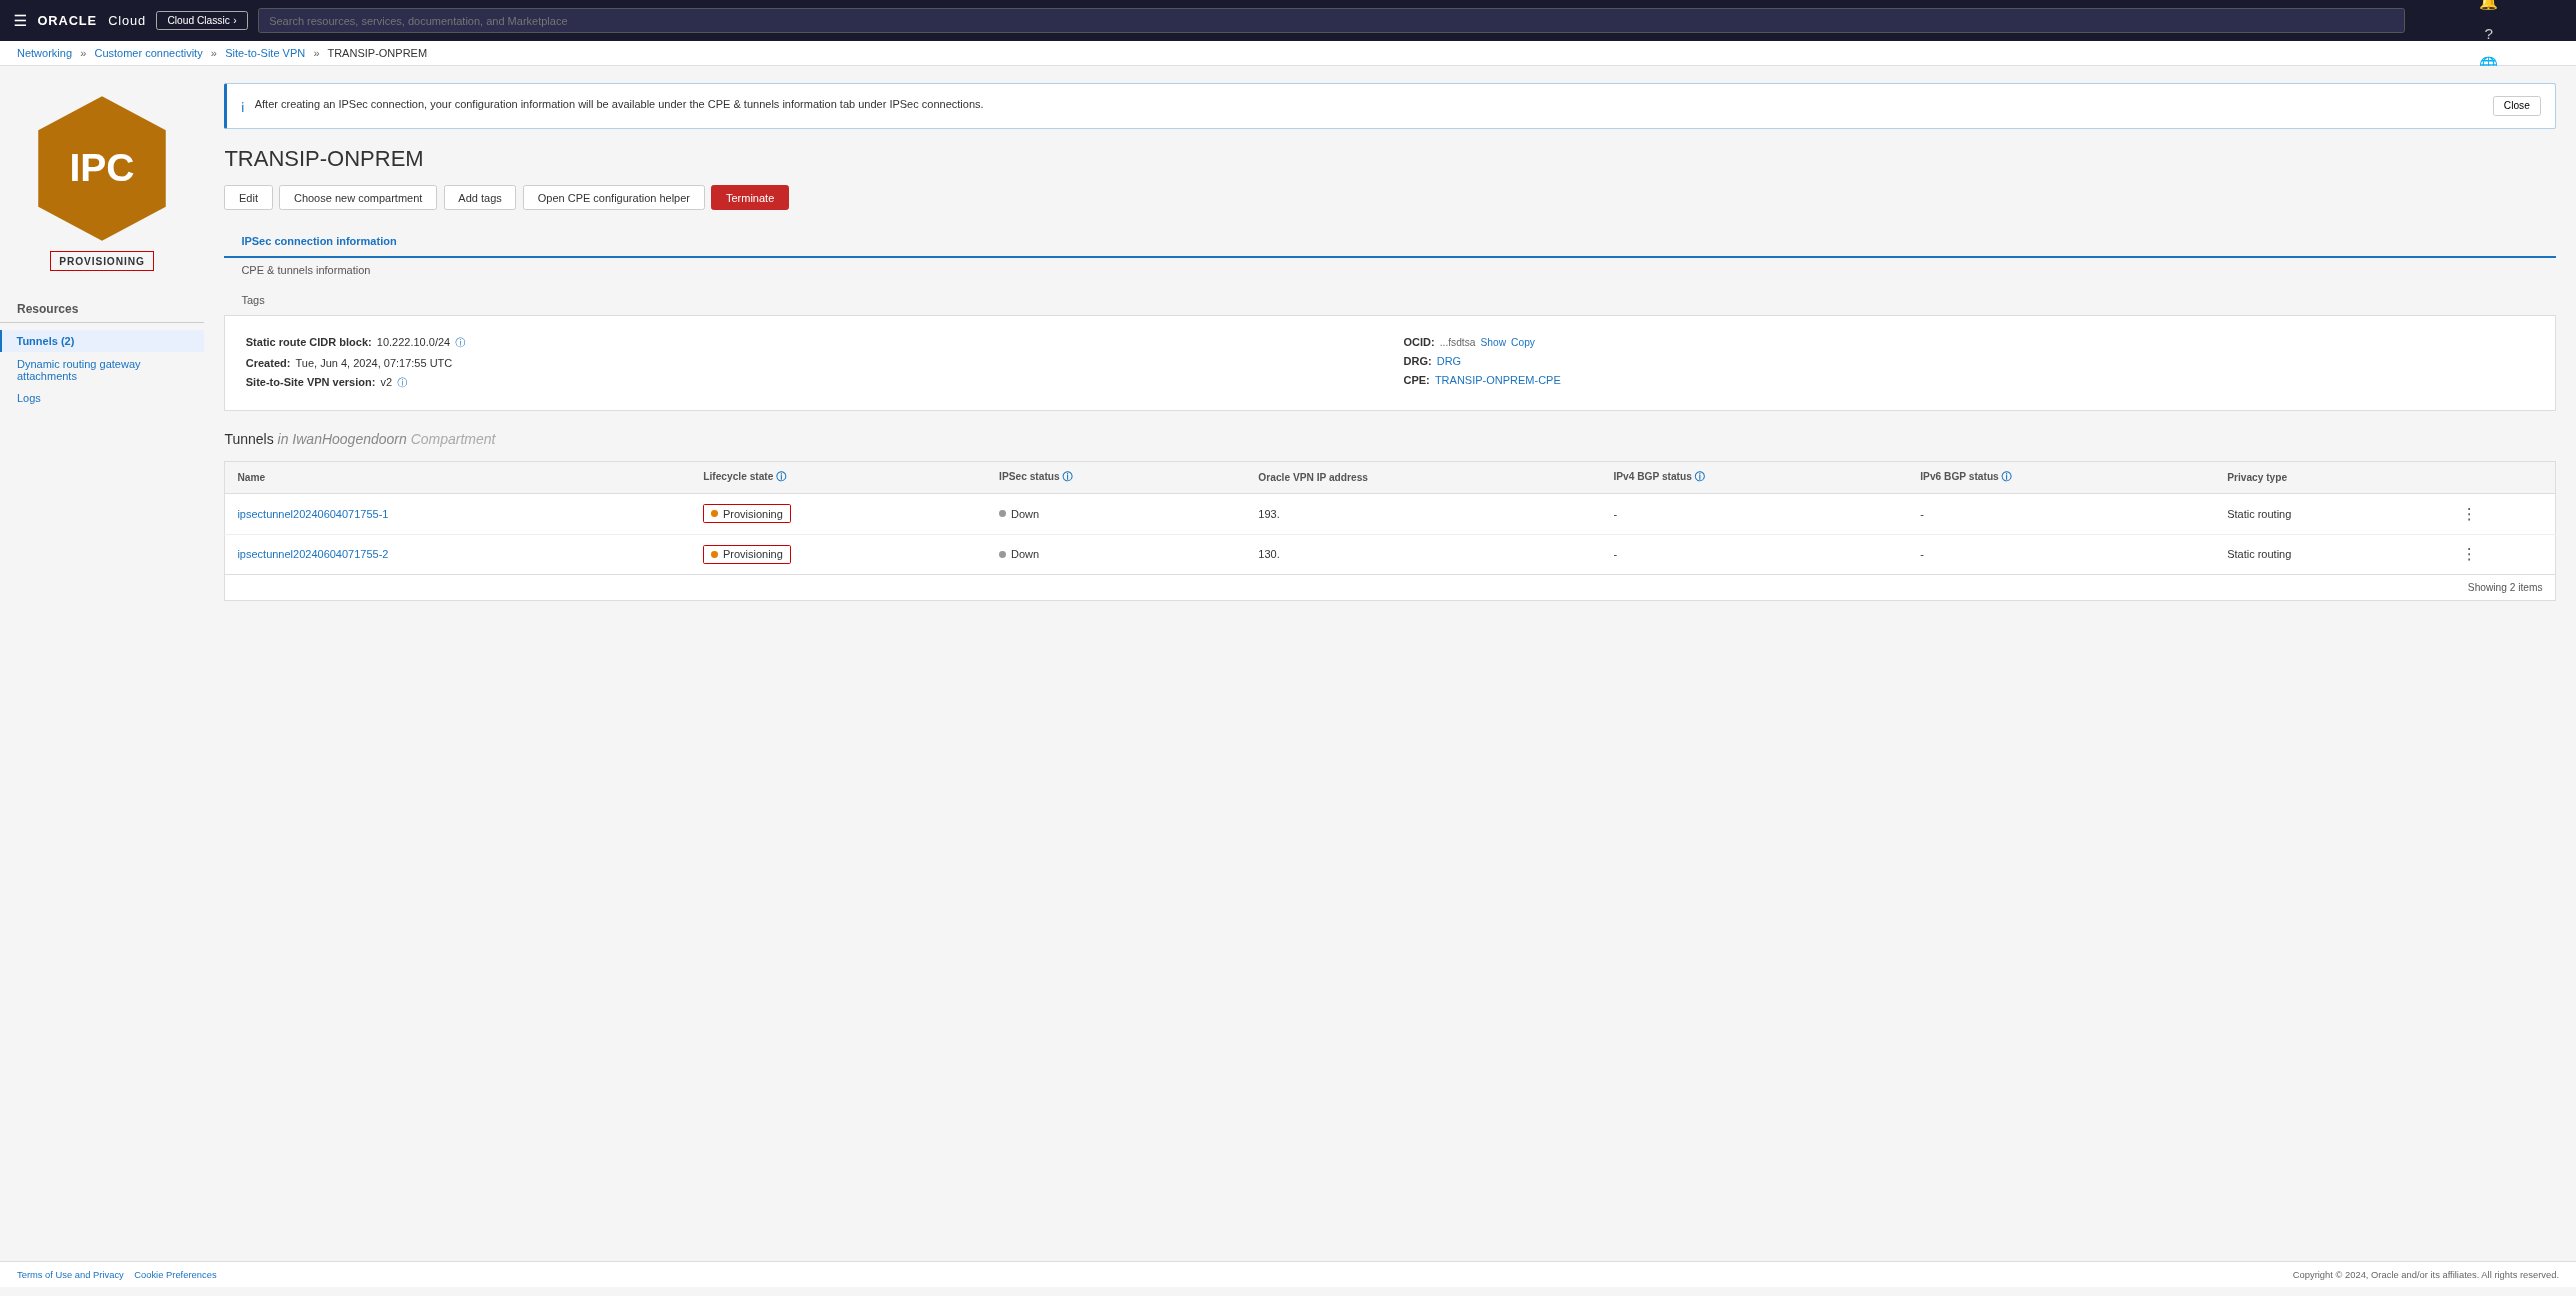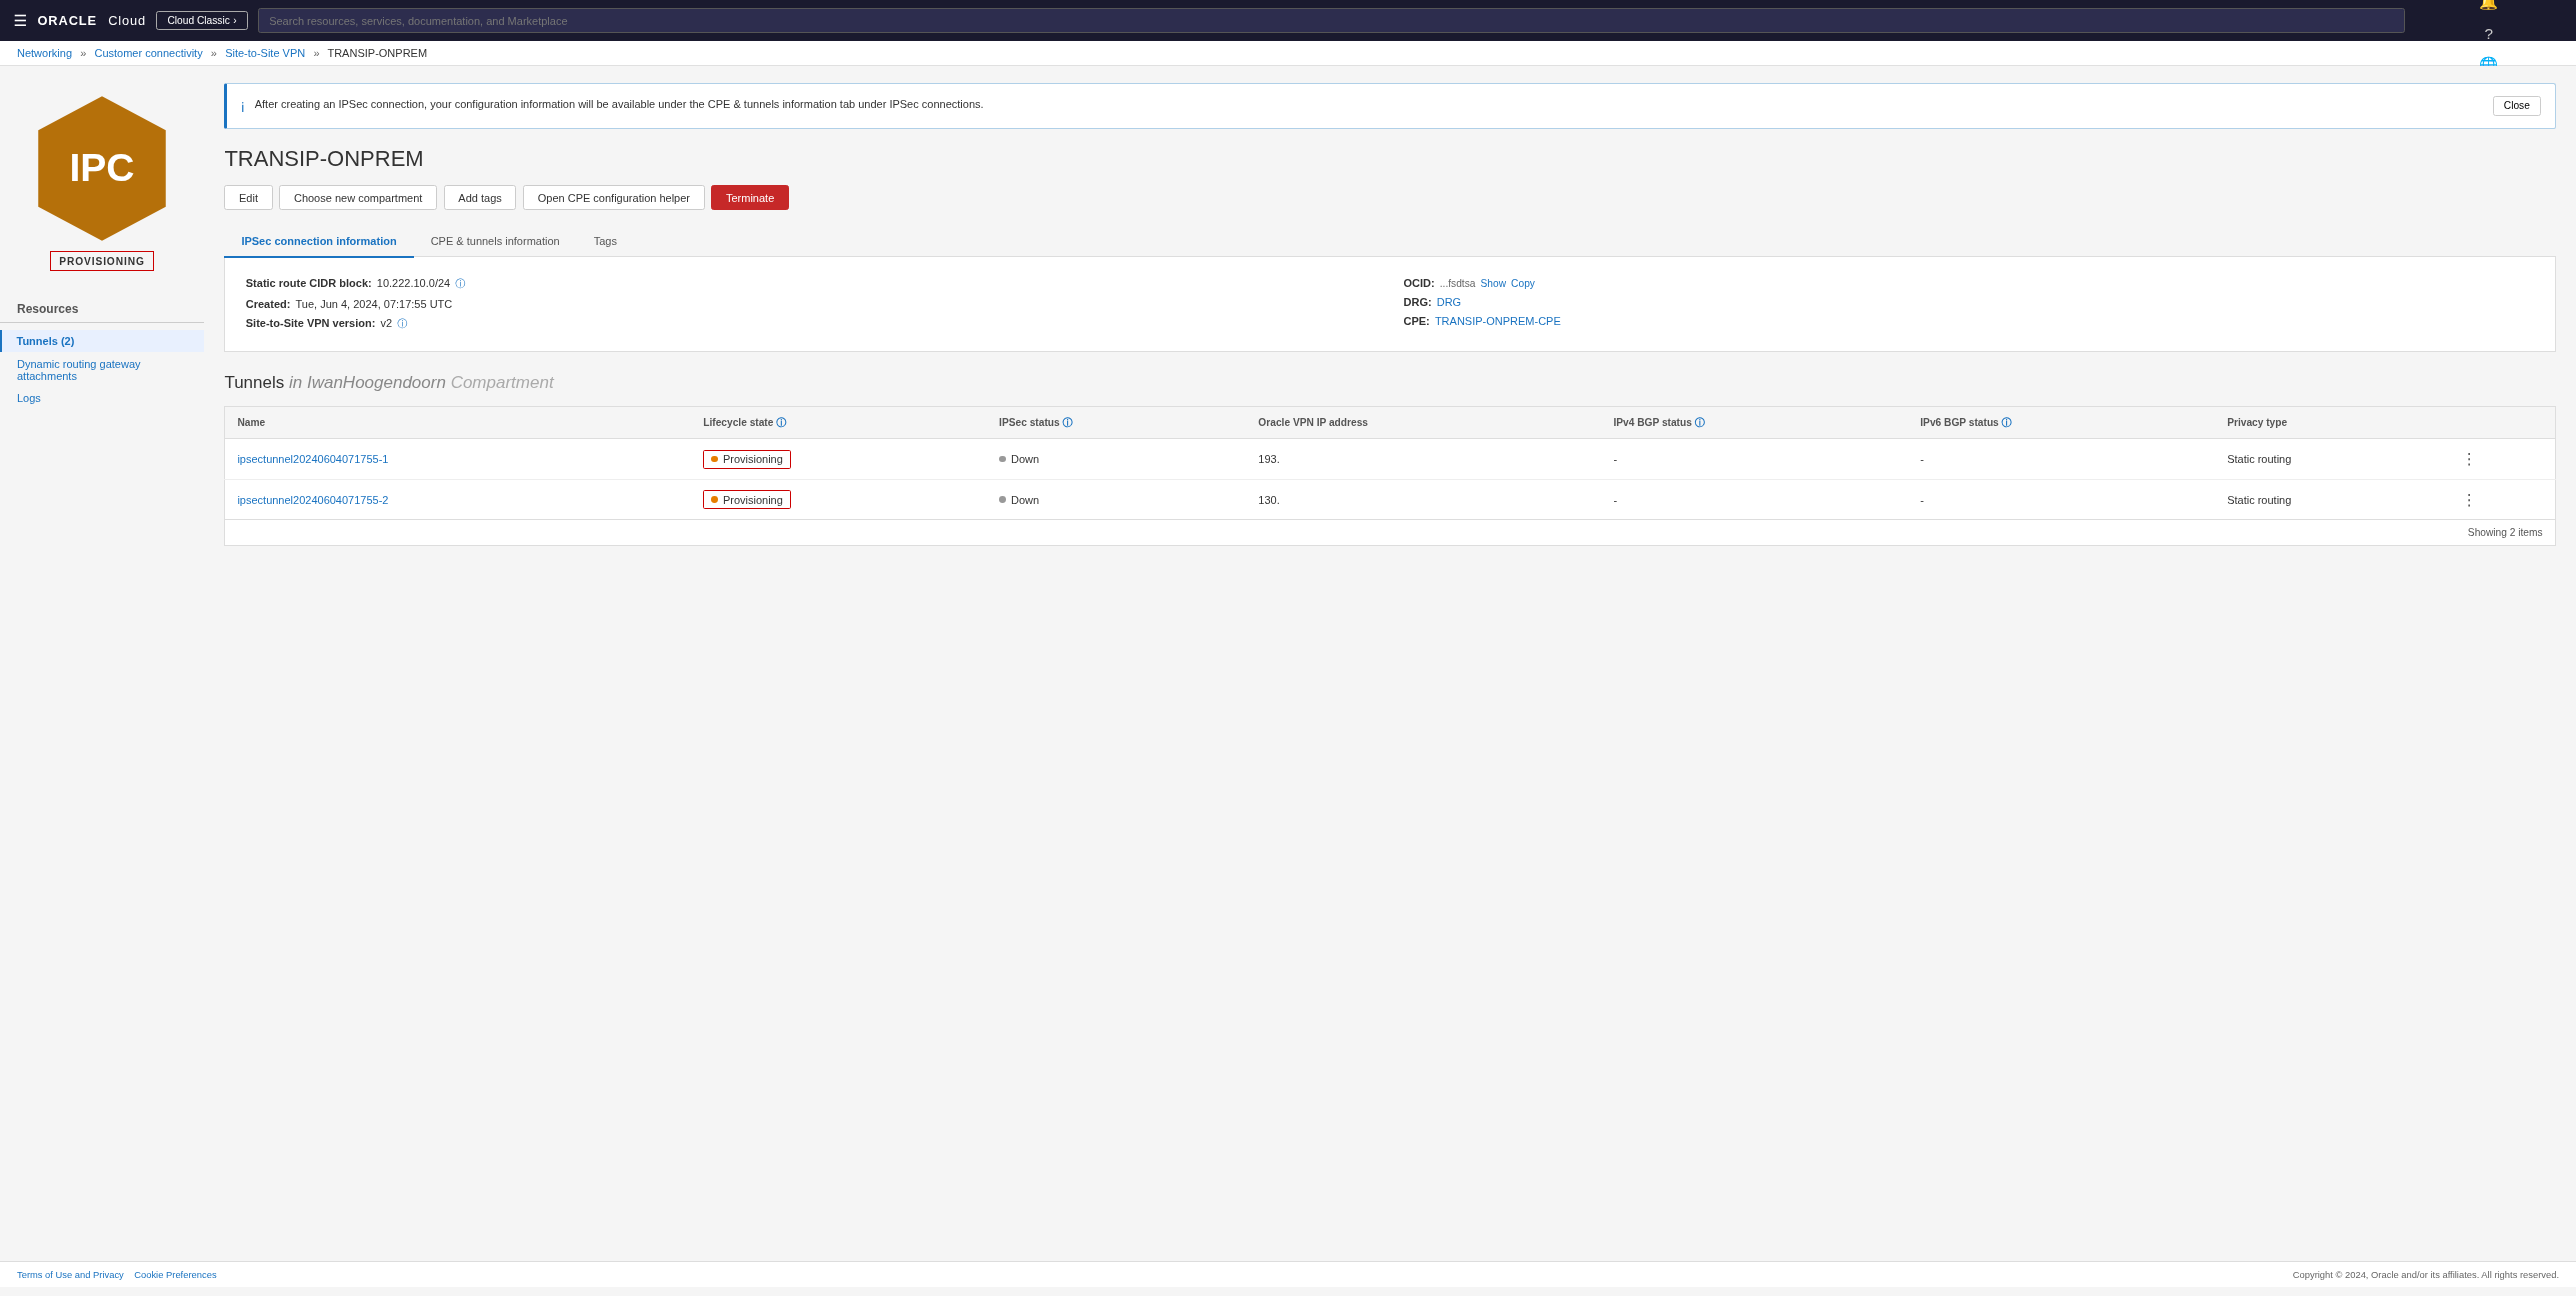--- a/index.html
+++ b/index.html
@@ -173,20 +173,21 @@
       background: #c62828;
       color: #fff;
       border-color: #c62828;
     }
 
     
     .tabs {
       display: flex;
       border-bottom: 1.7px solid #ddd;
       margin-bottom: 0;
+      flex-direction: column;
     }
     .tab {
       padding: 8.5px 17px;
       font-size: 11px;
       cursor: pointer;
       border-bottom: 2.6px solid transparent;
       margin-bottom: -1.7px;
       color: #555;
     }
     .tab.active {
@@ -217,21 +218,21 @@
     }
     .info-label { font-weight: 600; color: #333; white-space: nowrap; }
     .info-value { color: #333; }
     .info-value a { color: #1a73c1; text-decoration: none; }
     .info-icon-small { color: #1a73c1; font-size: 10.2px; cursor: pointer; }
     .ocid-value { color: #666; font-size: 10.2px; }
     .ocid-link { color: #1a73c1; text-decoration: none; font-size: 10.2px; }
 
     
     .tunnels-header {
-      font-size: 17px;
+      font-size: 14px;
       font-weight: 400;
       margin-bottom: 13.6px;
       color: #333;
     }
     .tunnels-header em { color: #888; font-style: italic; }
 
     
     .data-table {
       width: 100%;
       border-collapse: collapse;

